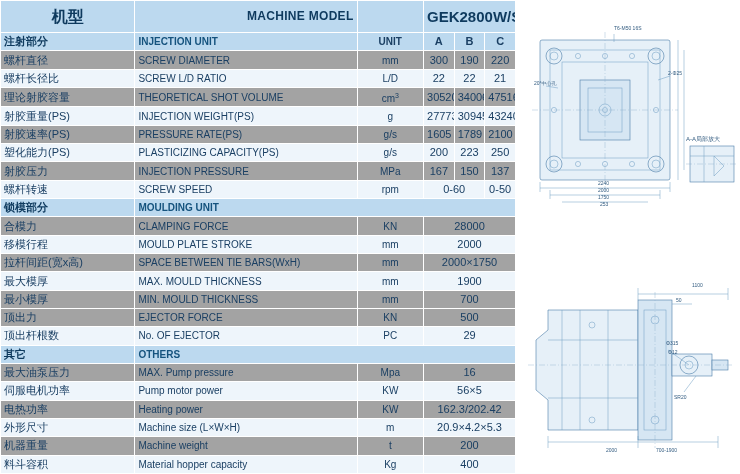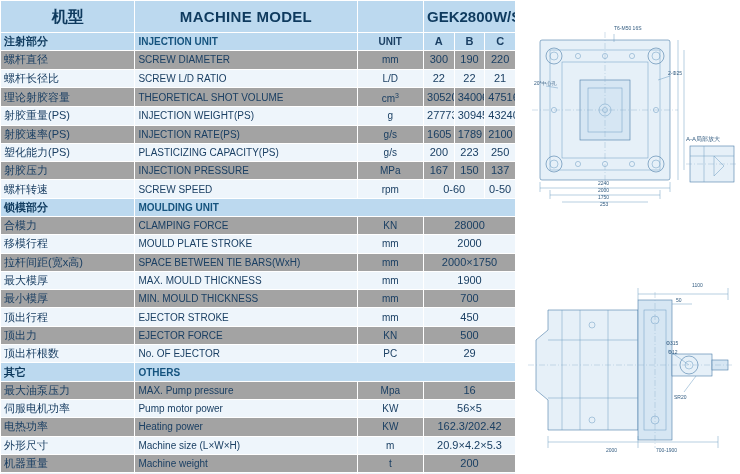--- a/index.html
+++ b/index.html
@@ -36,21 +36,21 @@
   
   .hdr td{
     background:#bcd9ef;
     height:31px;
     text-align:center;
     font-weight:bold;
     color:#0e3a5e;
     border:1px solid #ffffff;
   }
   .hdr .h-cn{font-size:16px;}
-  .hdr .h-en{font-size:15px;letter-spacing:.3px;}
+  .hdr .h-en{font-size:12px;letter-spacing:.3px;text-align:right;}
   .hdr .h-model{font-size:15px;}
 
   
   .sect td{background:#bcd9ef;font-weight:bold;}
   .sect .cn{font-size:11px;color:#0e3a5e;}
   .sect .en{font-size:10px;color:#15537e;}
   .row-a td{background:#a3a3a3;}
   .row-b td{background:#eef5fb;}
 
   .span3{text-align:center;}
@@ -126,21 +126,21 @@
       <tr class="row-b">
         <td class="cn">射胶重量(PS)</td>
         <td class="en">INJECTION WEIGHT(PS)</td>
         <td class="unit">g</td>
         <td class="val">27773</td>
         <td class="val">30945</td>
         <td class="val">43240</td>
       </tr>
       <tr class="row-a">
         <td class="cn">射胶速率(PS)</td>
-        <td class="en">INJECTION RATE(PS)</td>
+        <td class="en">PRESSURE RATE(PS)</td>
         <td class="unit">g/s</td>
         <td class="val">1605</td>
         <td class="val">1789</td>
         <td class="val">2100</td>
       </tr>
       <tr class="row-b">
         <td class="cn">塑化能力(PS)</td>
         <td class="en">PLASTICIZING CAPACITY(PS)</td>
         <td class="unit">g/s</td>
         <td class="val">200</td>
@@ -190,26 +190,20 @@
         <td class="cn">最大模厚</td>
         <td class="en">MAX. MOULD THICKNESS</td>
         <td class="unit">mm</td>
         <td class="val span3" colspan="3">1900</td>
       </tr>
       <tr class="row-a">
         <td class="cn">最小模厚</td>
         <td class="en">MIN. MOULD THICKNESS</td>
         <td class="unit">mm</td>
         <td class="val span3" colspan="3">700</td>
-      </tr>
-      <tr class="row-b">
-        <td class="cn">顶出行程</td>
-        <td class="en">EJECTOR STROKE</td>
-        <td class="unit">mm</td>
-        <td class="val span3" colspan="3">450</td>
       </tr>
       <tr class="row-a">
         <td class="cn">顶出力</td>
         <td class="en">EJECTOR FORCE</td>
         <td class="unit">KN</td>
         <td class="val span3" colspan="3">500</td>
       </tr>
       <tr class="row-b">
         <td class="cn">顶出杆根数</td>
         <td class="en">No. OF EJECTOR</td>

